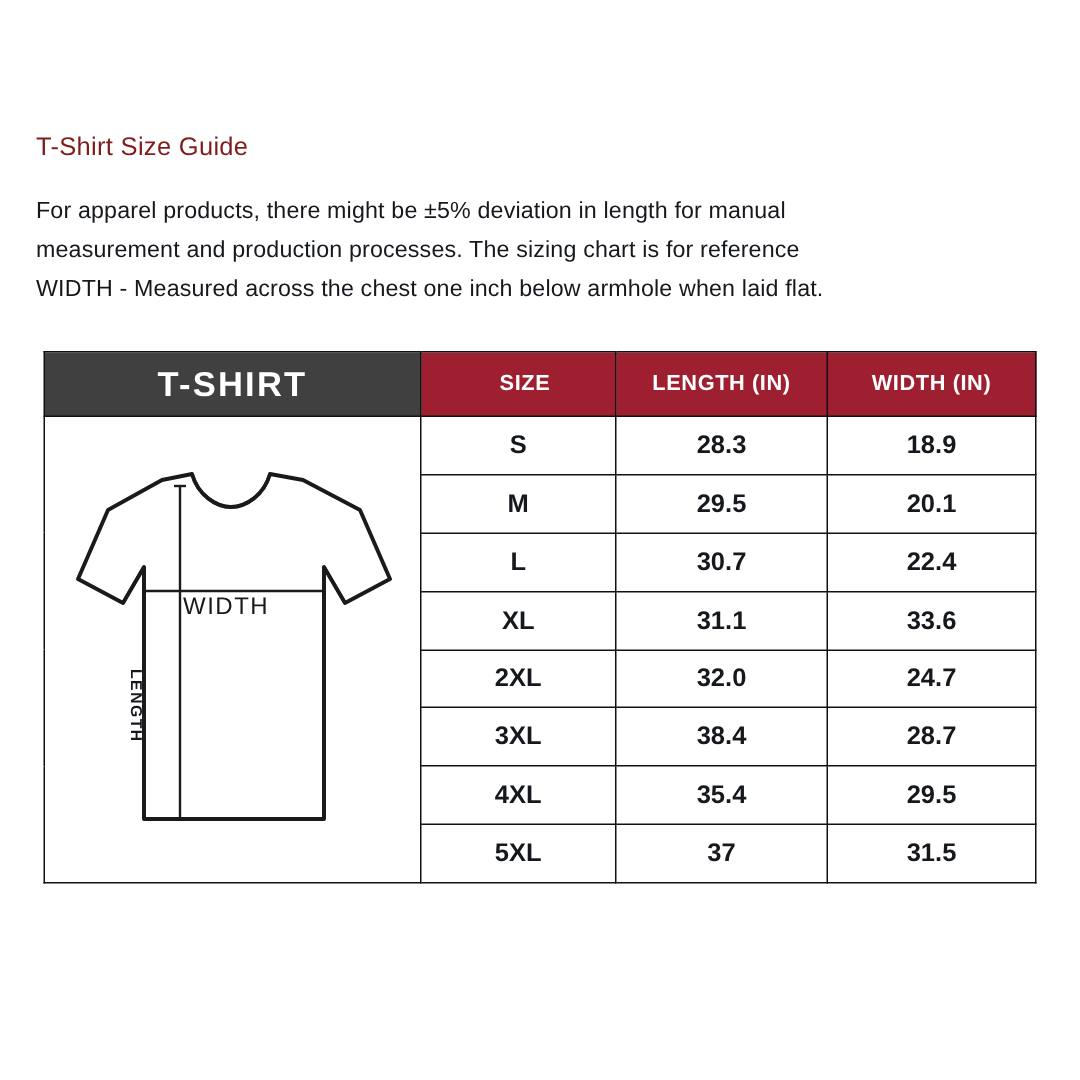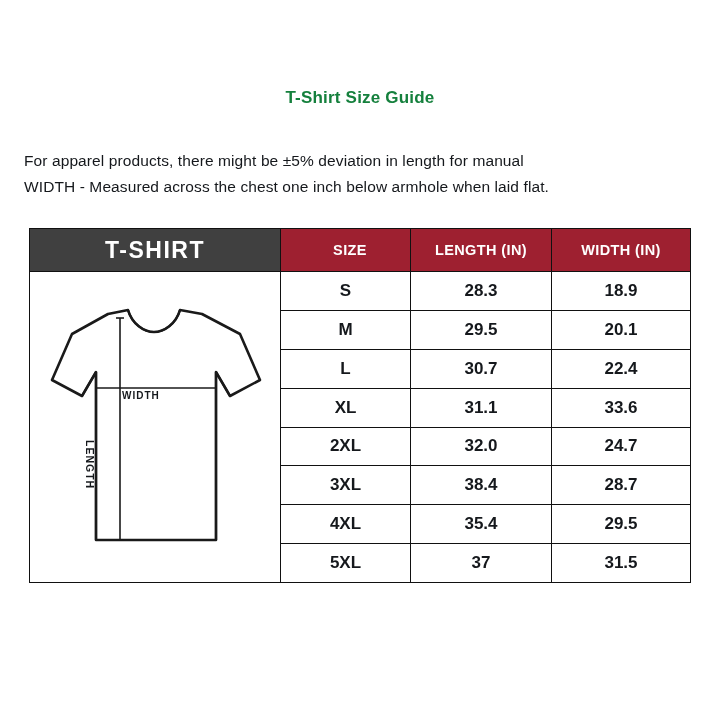--- a/index.html
+++ b/index.html
@@ -16,29 +16,28 @@
     overflow: hidden;
   }
   .page {
     width: 720px;
     height: 720px;
     box-sizing: border-box;
     padding: 0 24px;
     position: relative;
   }
   .title {
-    text-align: center;
     font-size: 17px;
-    font-weight: bold;
-    color: #15803d;
+    font-weight: normal;
+    color: #7f1d1d;
     margin-top: 88px;
     letter-spacing: 0.2px;
   }
   .intro {
-    margin-top: 40px;
+    margin-top: 20px;
     font-size: 15.5px;
     line-height: 26px;
     color: #15181c;
     letter-spacing: 0.1px;
   }
   .intro p {
     margin: 0;
   }
   .table-wrap {
     margin-top: 28px;
@@ -87,22 +86,22 @@
   .illo {
     width: 246px;
     height: 310px;
     position: relative;
   }
   .illo svg { display: block; }
   .label-width {
     position: absolute;
     left: 92px;
     top: 118px;
-    font-size: 10px;
-    font-weight: bold;
+    font-size: 16px;
+    font-weight: normal;
     letter-spacing: 1px;
     color: #15181c;
   }
   .label-length {
     position: absolute;
     left: 66px;
     top: 168px;
     font-size: 10.5px;
     font-weight: bold;
     letter-spacing: 1px;
@@ -113,20 +112,21 @@
 </style>
 </head>
 <body>
 
 <div class="page">
 
   <div class="title">T-Shirt Size Guide</div>
 
   <div class="intro">
     <p>For apparel products, there might be ±5% deviation in length for manual</p>
+    <p>measurement and production processes. The sizing chart is for reference</p>
     <p>WIDTH - Measured across the chest one inch below armhole when laid flat.</p>
   </div>
 
   <div class="table-wrap">
     <table class="size-table">
       <thead>
         <tr>
           <th class="brand-cell">T-SHIRT</th>
           <th class="head-cell col-size">SIZE</th>
           <th class="head-cell col-length">LENGTH (IN)</th>

